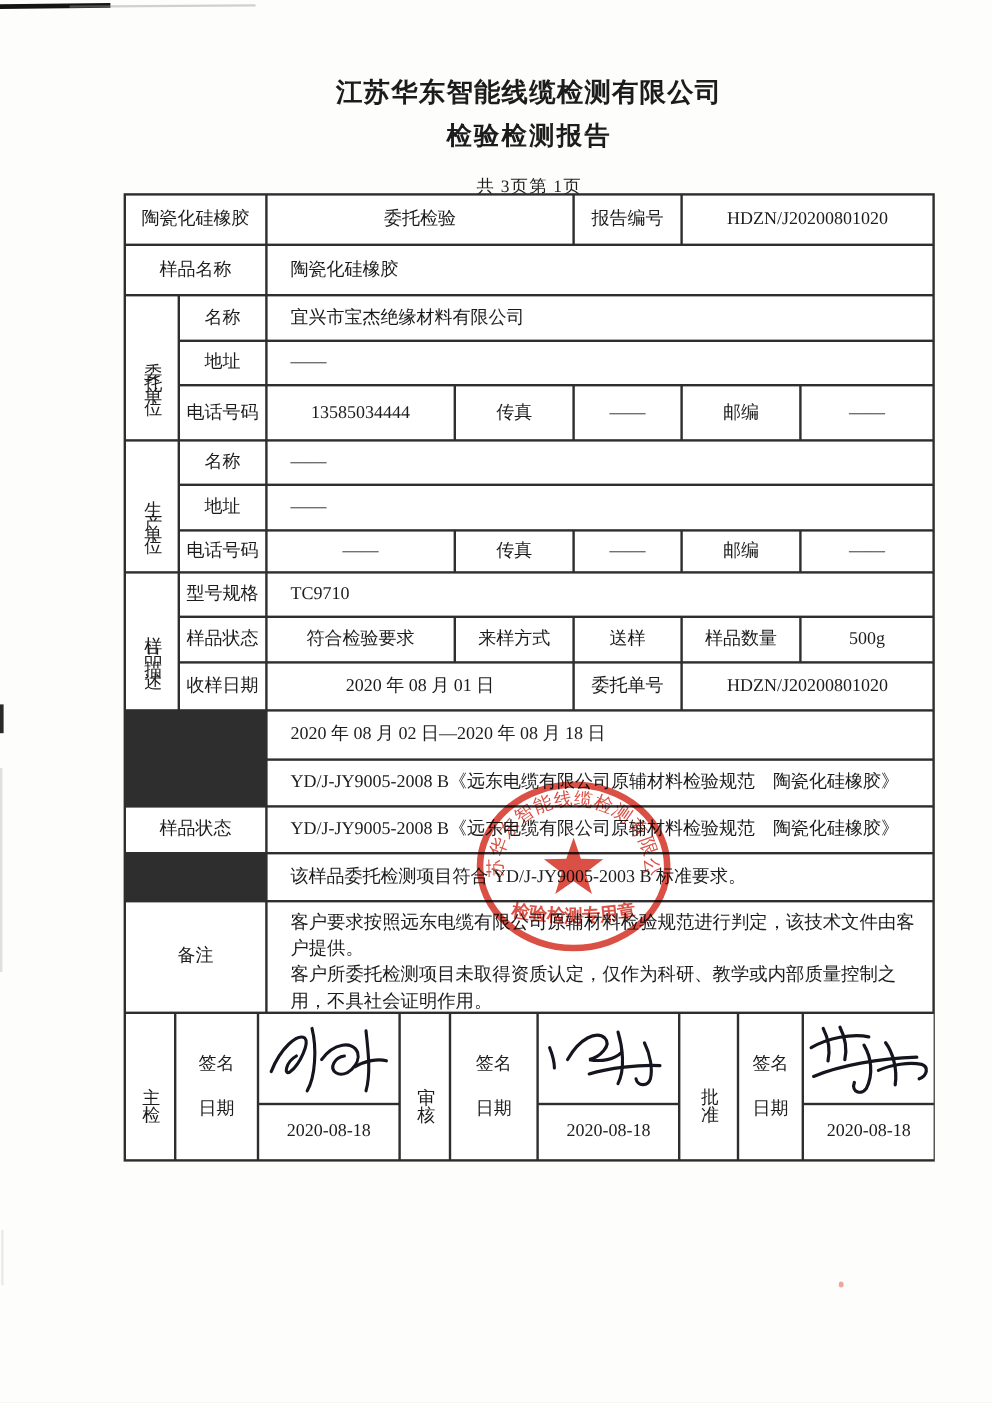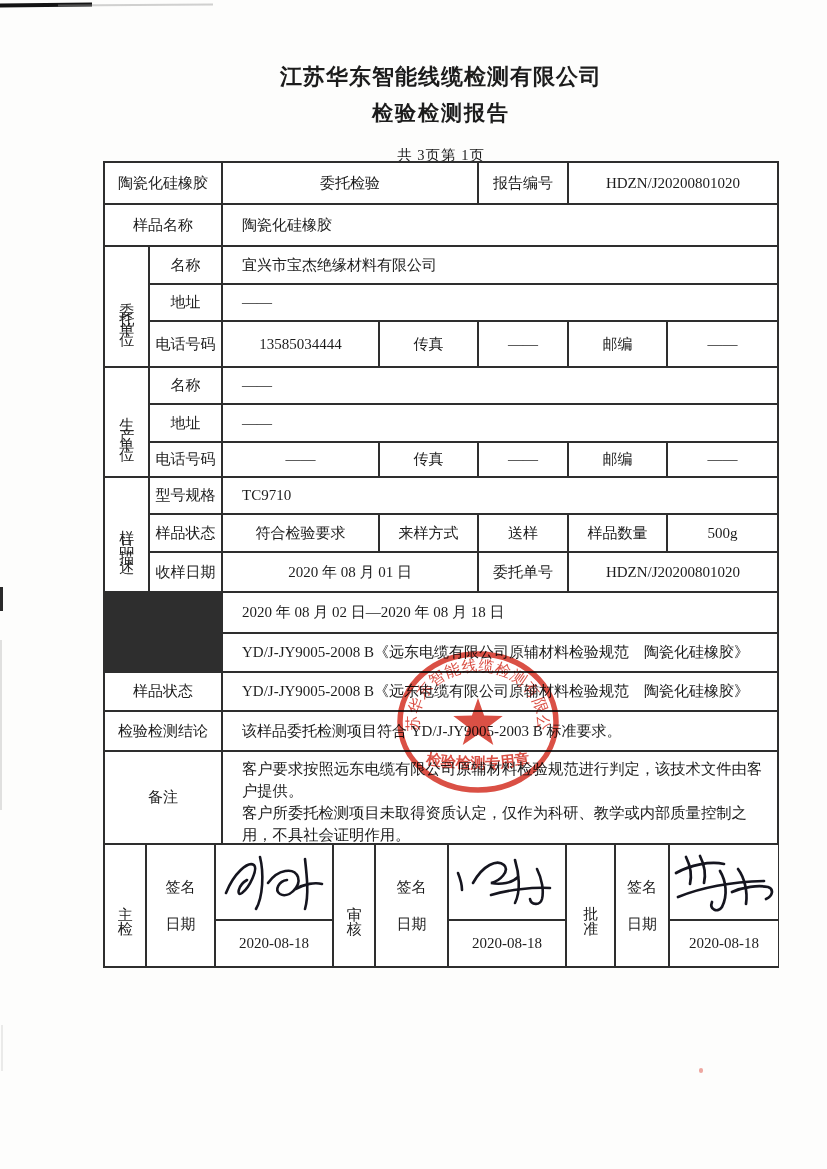--- a/index.html
+++ b/index.html
@@ -117,21 +117,20 @@
     <div class="cell c-center" style="grid-area:10/7/11/8">500g</div>
     <div class="cell c-center" style="grid-area:11/2/12/3">收样日期</div>
     <div class="cell c-center" style="grid-area:11/3/12/5">2020 年 08 月 01 日</div>
     <div class="cell c-center" style="grid-area:11/5/12/6">委托单号</div>
     <div class="cell c-center" style="grid-area:11/6/12/8">HDZN/J20200801020</div>
 
     <div class="cell c-left" style="grid-area:12/3/13/8">2020 年 08 月 02 日—2020 年 08 月 18 日</div>
     <div class="cell c-left" style="grid-area:13/3/14/8">YD/J-JY9005-2008 B《远东电缆有限公司原辅材料检验规范　陶瓷化硅橡胶》</div>
     <div class="cell c-center" style="grid-area:14/1/15/3">样品状态</div>
     <div class="cell c-left" style="grid-area:14/3/15/8">YD/J-JY9005-2008 B《远东电缆有限公司原辅材料检验规范　陶瓷化硅橡胶》</div>
-    <div class="cell c-center" style="grid-area:15/1/16/3">检验检测结论</div>
     <div class="cell c-left" style="grid-area:15/3/16/8">该样品委托检测项目符合 YD/J-JY9005-2003 B 标准要求。</div>
     <div class="cell c-center" style="grid-area:16/1/17/3">备注</div>
     <div class="cell remark-cell" style="grid-area:16/3/17/8">
       <p>客户要求按照远东电缆有限公司原辅材料检验规范进行判定，该技术文件由客户提供。</p>
       <p>客户所委托检测项目未取得资质认定，仅作为科研、教学或内部质量控制之用，不具社会证明作用。</p>
     </div>
   </div>
 
   <div class="grid-sign">
     <div class="cell c-center c-vert c-vert2" style="grid-area:1/1/3/2">主检</div>

